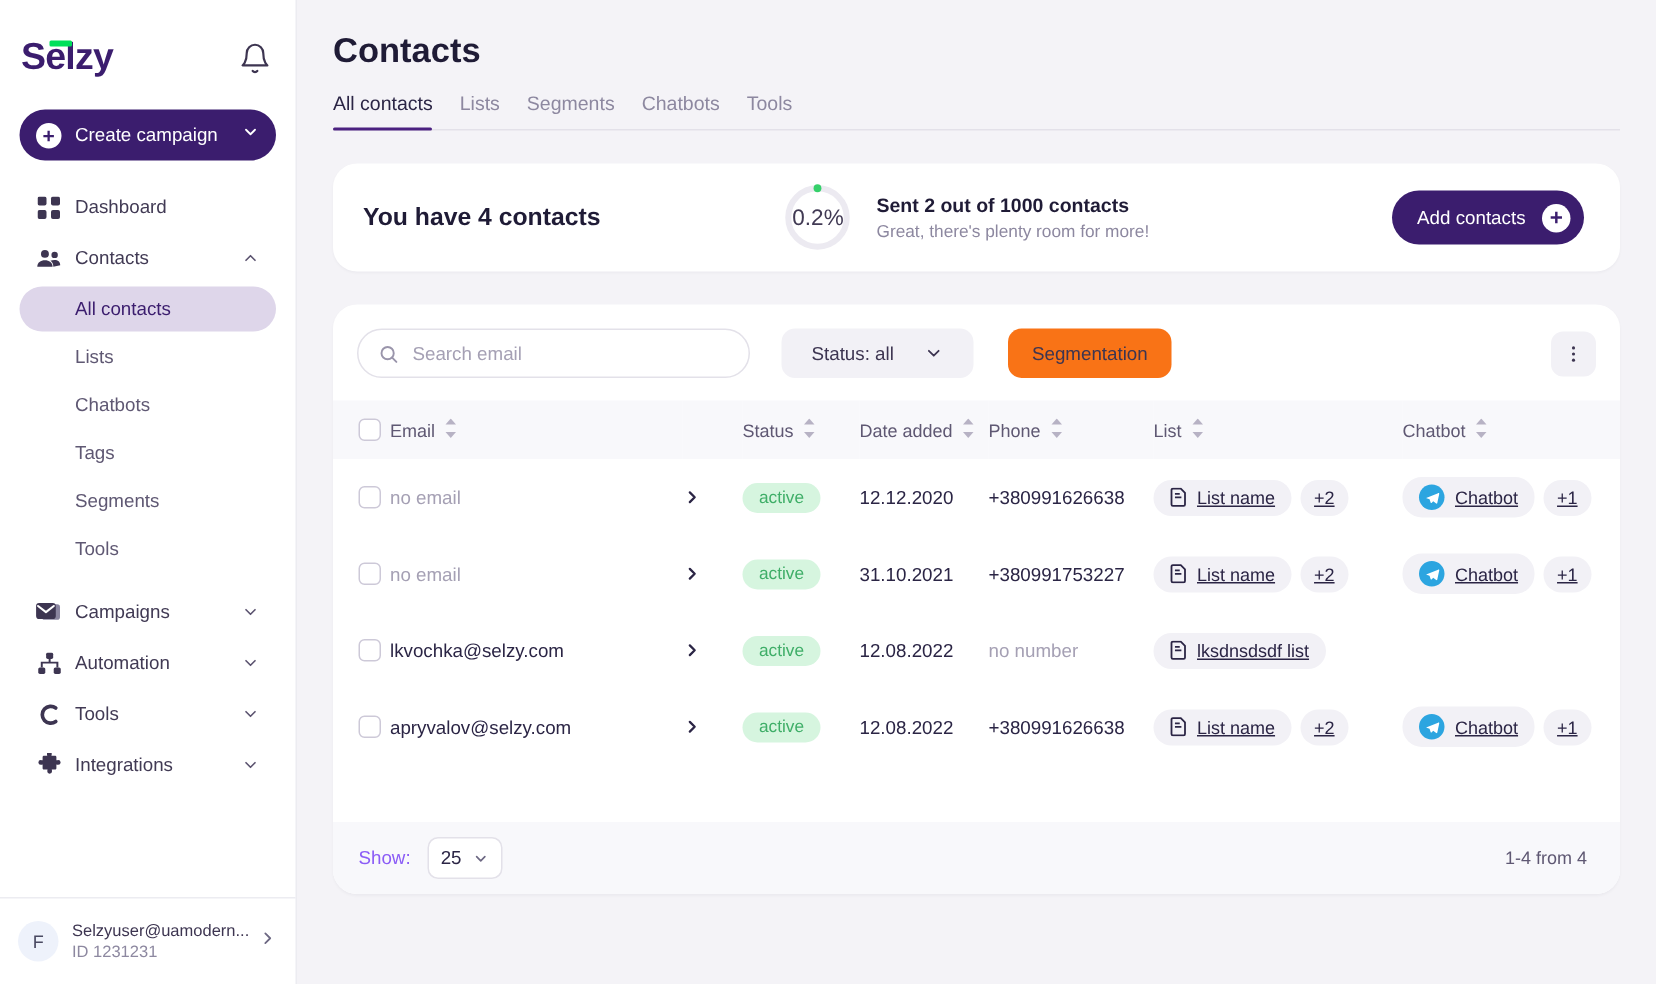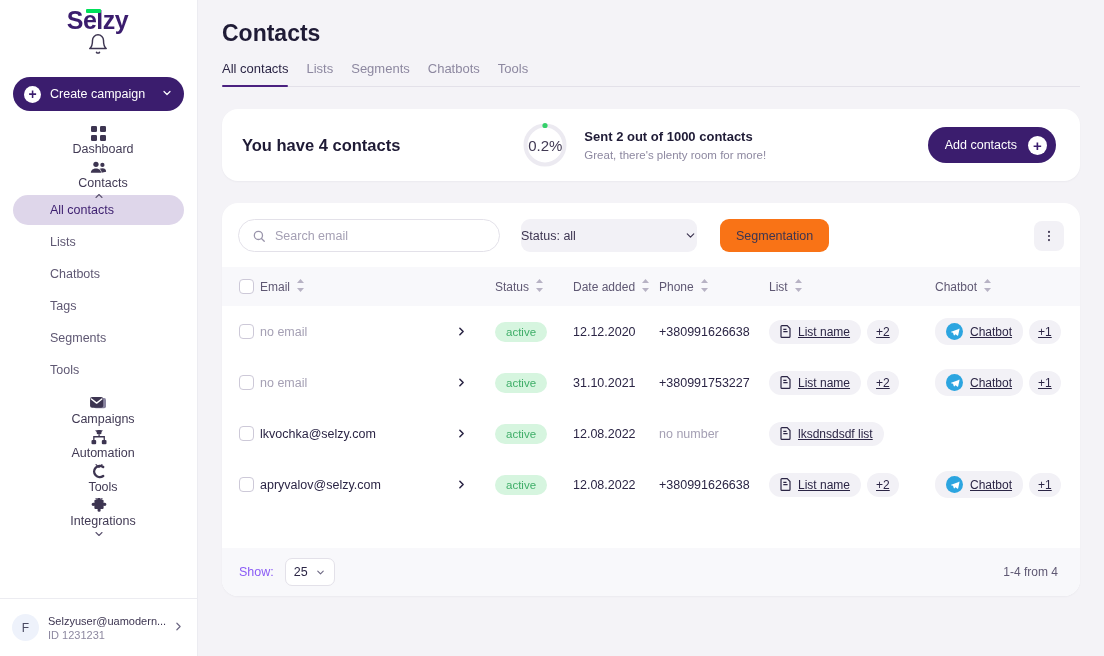--- a/index.html
+++ b/index.html
@@ -15,22 +15,21 @@
   .sidebar {
     width: 198px; height: 656px;
     background: #ffffff;
     border-right: 1px solid #ececf1;
     display: flex; flex-direction: column;
     position: relative;
     flex: 0 0 198px;
   }
   .sb-top {
     display: flex; align-items: center; justify-content: space-between;
-    padding: 8px 16px 0 14px;
-    flex-direction: column;
+    padding: 26px 16px 0 14px;
   }
   .logo {
     font-size: 25px; font-weight: bold; color: #3b1d6e;
     letter-spacing: -0.5px; position: relative; line-height: 1;
     font-family: "Liberation Sans", sans-serif;
   }
   .logo .macron {
     position: absolute; left: 19px; top: 1px;
     width: 15px; height: 3.5px; background: #00e05a; border-radius: 1px;
   }
@@ -55,21 +54,21 @@
   }
   .create-btn .cb-label {
     color: #ffffff; font-size: 12.5px; margin-left: 9px; flex: 1;
   }
   .create-btn .cb-chev { color: #ffffff; }
 
   .nav { margin-top: 14px; }
   .nav-item {
     display: flex; align-items: center;
     height: 34px; margin: 0 13px; padding: 0 11px;
-    border-radius: 17px; cursor: pointer; flex-direction: column;
+    border-radius: 17px; cursor: pointer;
   }
   .nav-item .ni-icon {
     width: 17px; flex: 0 0 17px; display:flex; align-items:center; justify-content:center;
     color: #3d3551;
   }
   .nav-item .ni-label {
     font-size: 12.5px; color: #413a54; margin-left: 9px; flex: 1;
   }
   .nav-item .ni-chev { color: #5c5470; display:flex; }
 
@@ -186,23 +185,23 @@
     background: #fff;
   }
   .search-box .s-icon { color: #9a95ab; display:flex; flex:0 0 14px; }
   .search-input {
     border: none; outline: none; background: transparent;
     font-size: 12.5px; color: #3d3551; margin-left: 9px; width: 100%;
     font-family: "Liberation Sans", sans-serif;
   }
   .search-input::placeholder { color: #a5a0b4; }
   .status-select {
-    width: 176px; height: 33px; background: #f2f1f6;
+    width: 128px; height: 33px; background: #f2f1f6;
     border-radius: 9px; display: flex; align-items: center;
-    padding: 0 0; cursor: pointer; margin-left: 11px;
+    padding: 0 20px; cursor: pointer; margin-left: 11px;
   }
   .status-select .ss-label { font-size: 12.5px; color: #3d3551; flex: 1; }
   .status-select .ss-chev { color: #3d3551; display:flex; }
   .seg-btn {
     height: 33px; background: #f97316; border-radius: 9px;
     display: flex; align-items: center; padding: 0 16px;
     font-size: 12.5px; color: #3d3551; cursor: pointer; margin-left: 13px;
   }
   .kebab {
     margin-left: auto;

